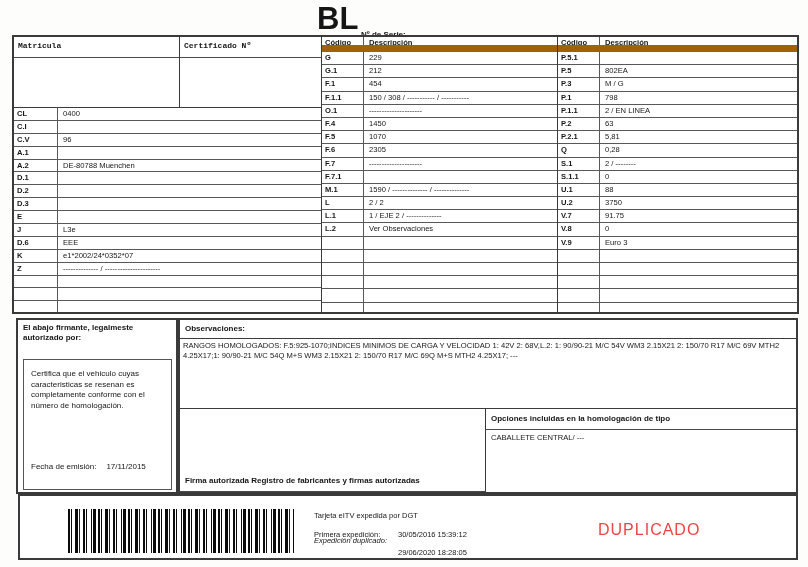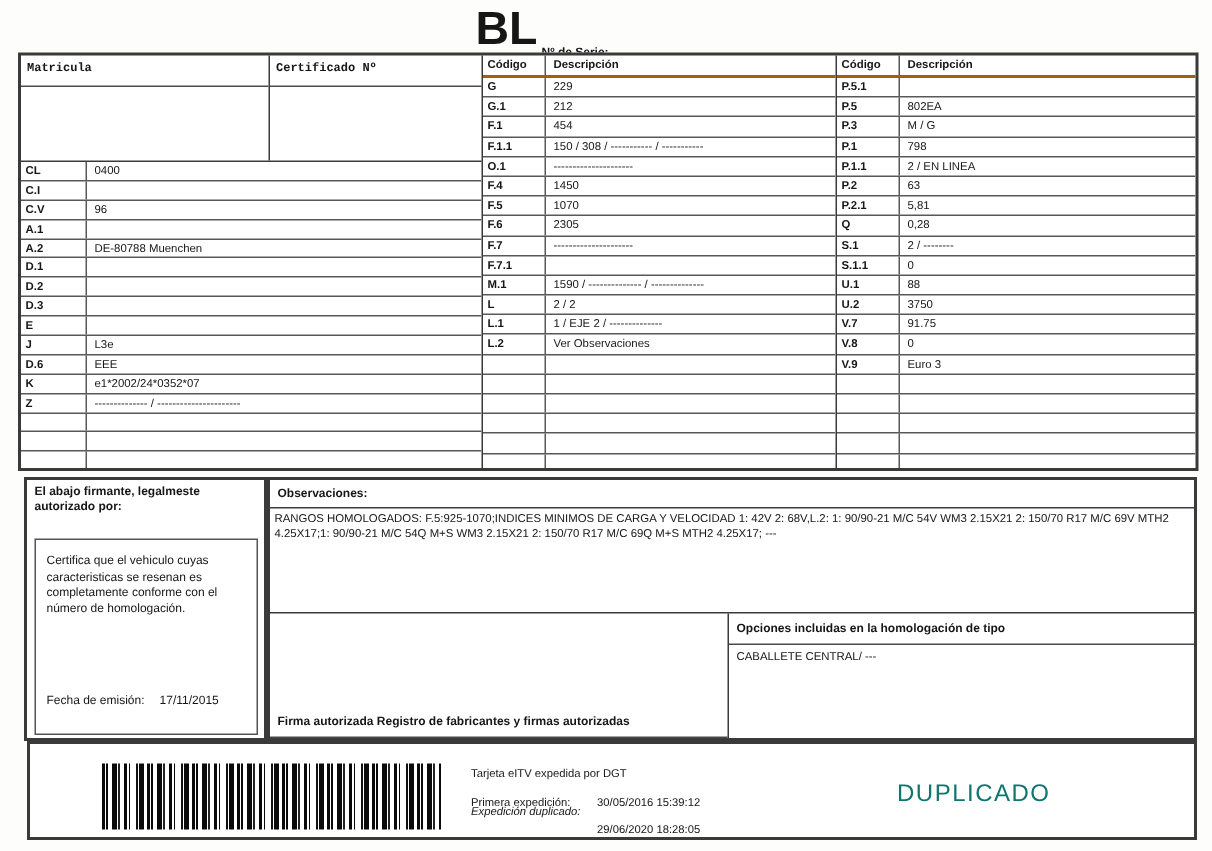--- a/index.html
+++ b/index.html
@@ -19,21 +19,21 @@
   #mid-col  { width:236px; border-right:1px solid #3a3a3a; display:flex; flex-direction:column; }
   #right-col{ flex:1; display:flex; flex-direction:column; }
 
   #top-fields { height:71px; border-bottom:1px solid #3a3a3a; display:flex; }
   .tf-cell { position:relative; height:100%; }
   #matricula-cell { width:166px; border-right:1px solid #3a3a3a; }
   #certificado-cell { flex:1; }
   .tf-label { height:21px; border-bottom:1px solid #4a4a4a; padding:4px 4px 0 4px;
               font-size:8px; font-weight:bold;font-family:Liberation Mono, monospace; }
 
-  .thead { height:15px; border-bottom:2px solid #a16207; display:flex; font-size:8px; font-weight:bold;justify-content:flex-end; }
+  .thead { height:15px; border-bottom:7px solid #a16207; display:flex; font-size:8px; font-weight:bold;justify-content:flex-end; }
   .thead .tcode { font-weight:bold; }
   .rows { flex:1; overflow:hidden; display:flex; flex-direction:column; }
   .trow { display:flex; border-bottom:1px solid #585858; flex:0 0 auto; }
   #left-rows .trow { height:12.9px; }
   #mid-rows .trow, #right-rows .trow { height:13.2px; }
   .tcode { width:44px; border-right:1px solid #585858; padding:1px 3px; font-size:7.6px; font-weight:bold;
            white-space:nowrap; overflow:hidden; }
   #mid-col .tcode, #right-col .tcode { width:42px; }
   .tval { flex:1; padding:1px 5px; font-size:7.6px; white-space:nowrap; overflow:hidden; }
 
@@ -67,21 +67,21 @@
                #0a0a0a 0px 2px, #fff 2px 3px, #0a0a0a 3px 4px, #fff 4px 7px,
                #0a0a0a 7px 10px, #fff 10px 11px, #222 11px 12px, #fff 12px 15px,
                #0a0a0a 15px 17px, #fff 17px 18px, #0a0a0a 18px 19px, #fff 19px 23px,
                #111 23px 24px, #fff 24px 25px, #0a0a0a 25px 28px, #fff 28px 30px); }
   .foot-text { position:absolute; font-size:7.5px; white-space:nowrap;text-align:center; }
   #issued-by { left:294px; top:15px; }
   #primera-label { left:294px; top:34px; }
   #primera-value { left:378px; top:34px; }
   #dup-label { left:294px; top:40px;font-style:italic; }
   #dup-value { left:378px; top:52px; }
-  #duplicado-stamp { position:absolute; left:578px; top:25px; font-size:16px; letter-spacing:1px; color:#0f766e; }
+  #duplicado-stamp { position:absolute; left:578px; top:25px; font-size:16px; letter-spacing:1px; color:#ef4444; }
 </style>
 </head>
 <body>
 
 <div id="page">
 
   <div id="bl-title">BL</div>
   <div id="serial-label">Nº de Serie:</div>
 
   <div id="main-table">

